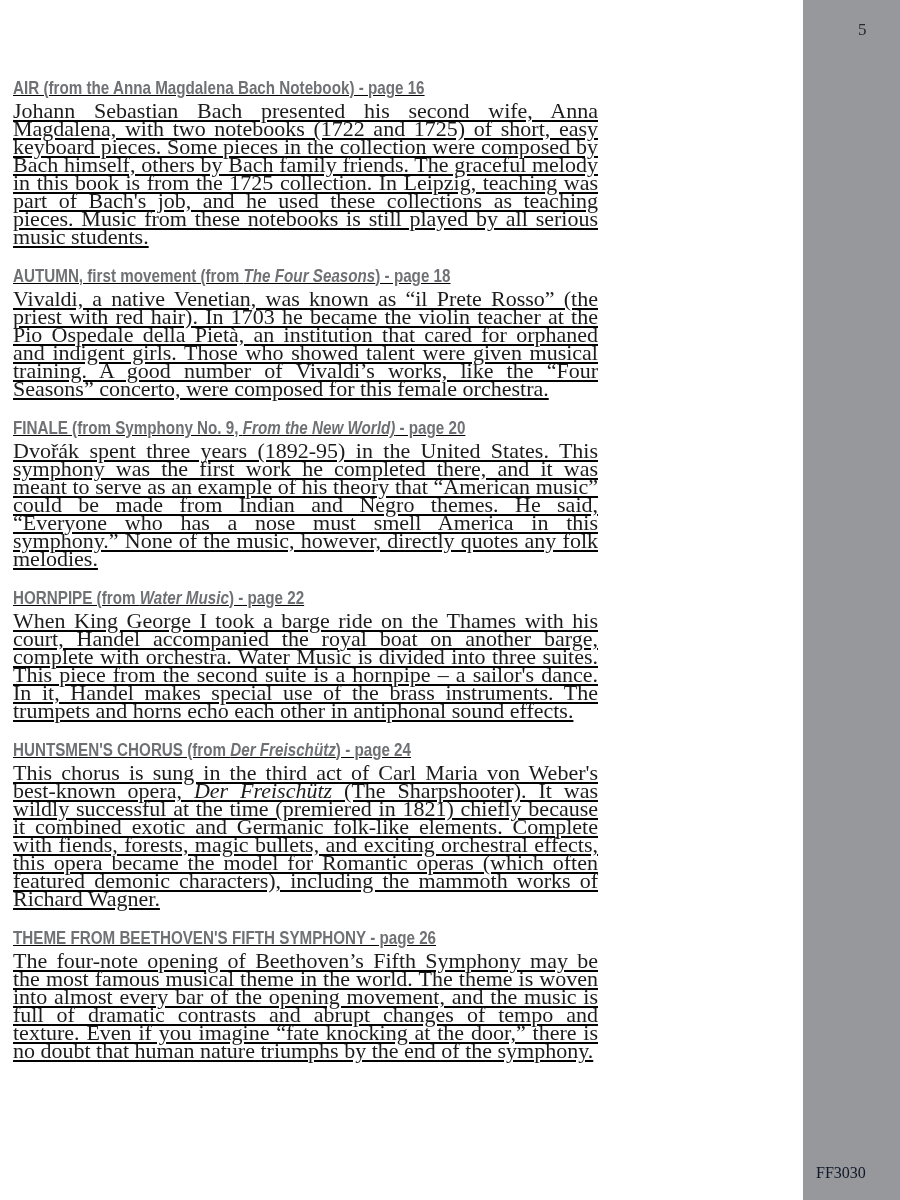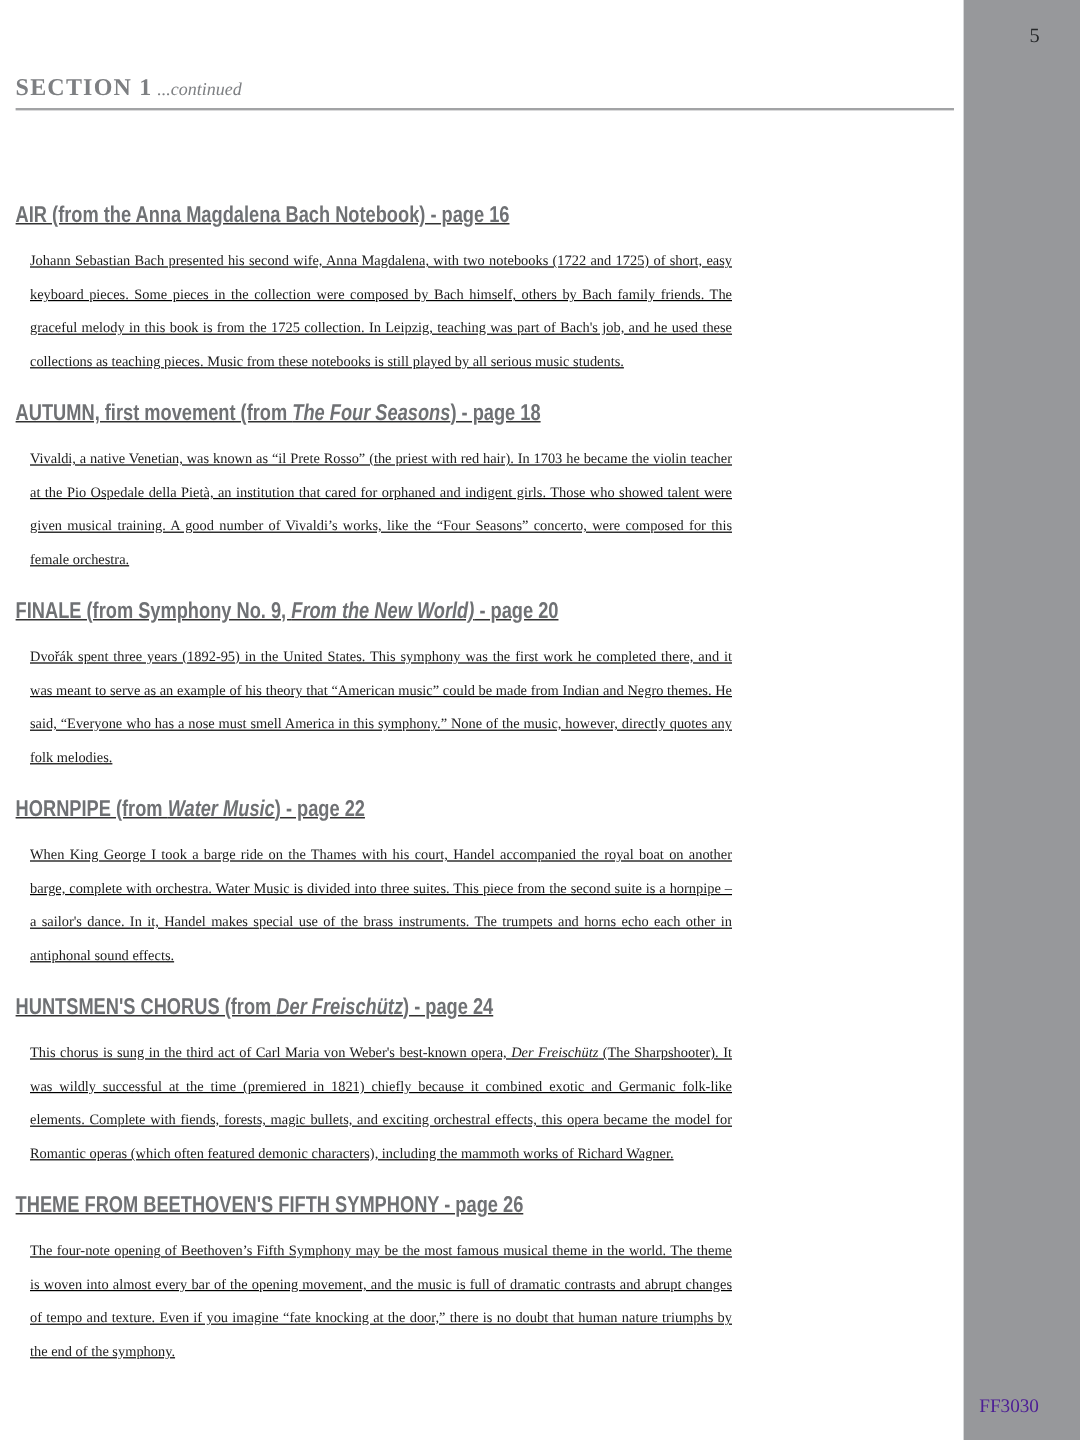--- a/index.html
+++ b/index.html
@@ -32,21 +32,21 @@
     font-family: "Liberation Serif", serif;
     font-size: 17px;
     color: #26282a;
   }
   .footer-code {
     position: absolute;
     bottom: 18px;
     left: 13px;
     font-family: "Liberation Serif", serif;
     font-size: 16px;
-    color: #4c1d95;
+    color: #0f172a;
   }
 
   
   .content {
     position: absolute;
     left: 13px;
     top: 0;
     width: 782px;
   }
   .section-header {
@@ -86,46 +86,42 @@
     margin: 0 0 3px 0;
     white-space: nowrap;
     transform: scaleX(0.80);
     transform-origin: 0 50%;
   }
   .entry-title em {
     font-style: italic;
   }
   .entry-body {
     font-family: "Liberation Serif", serif;
-    font-size: 12px;
-    line-height: 28px;
+    font-size: 22px;
+    line-height: 18px;
     color: #1c1c1c;
     text-align: justify;
-    margin: 12px;
+    margin: 0;
     width: 585px;
   }
   .entry-body em {
     font-style: italic;
   }
 </style>
 </head>
 <body>
 
 <div class="page">
 
   <div class="gray-band">
     <span class="page-num">5</span>
     <span class="footer-code">FF3030</span>
   </div>
 
   <div class="content">
-    <div class="section-header">
-      <span class="section-title">SECTION 1</span>
-      <span class="section-continued">...continued</span>
-    </div>
 
     <div class="entries" id="entries">
   <section class="entry">
     <h3 class="entry-title">AIR (from the Anna Magdalena Bach Notebook) - page 16</h3>
     <p class="entry-body">Johann Sebastian Bach presented his second wife, Anna Magdalena, with two notebooks (1722 and 1725) of short, easy keyboard pieces. Some pieces in the collection were composed by Bach himself, others by Bach family friends. The graceful melody in this book is from the 1725 collection. In Leipzig, teaching was part of Bach's job, and he used these collections as teaching pieces. Music from these notebooks is still played by all serious music students.</p>
   </section>
 
   <section class="entry">
     <h3 class="entry-title">AUTUMN, first movement (from <em>The Four Seasons</em>) - page 18</h3>
     <p class="entry-body">Vivaldi, a native Venetian, was known as “il Prete Rosso” (the priest with red hair). In 1703 he became the violin teacher at the Pio Ospedale della Pietà, an institution that cared for orphaned and indigent girls. Those who showed talent were given musical training. A good number of Vivaldi’s works, like the “Four Seasons” concerto, were composed for this female orchestra.</p>

